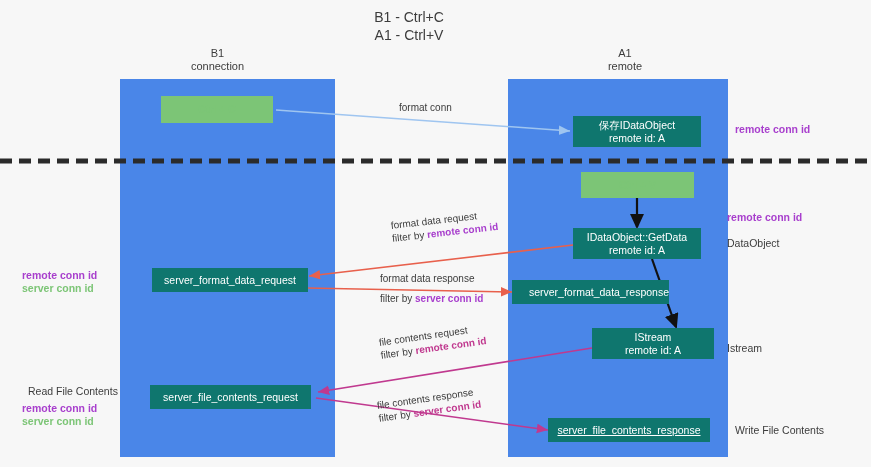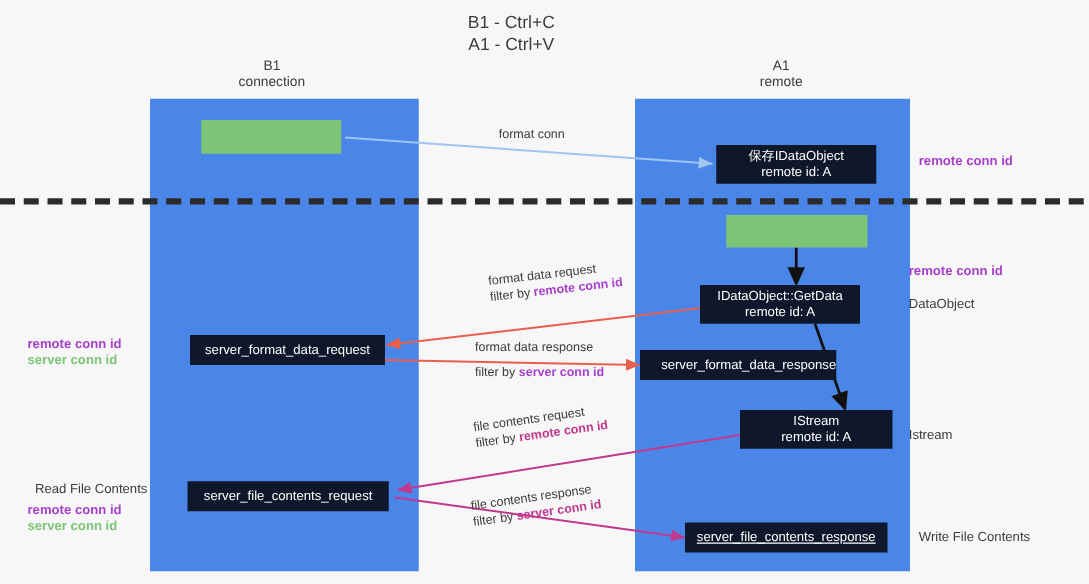--- a/index.html
+++ b/index.html
@@ -28,21 +28,21 @@
   
   .lane{position:absolute;background:#4a86e8;}
 
   
   .box{
     position:absolute;box-sizing:border-box;
     display:flex;flex-direction:column;align-items:center;justify-content:center;
     font-size:10.5px;line-height:13px;color:#ffffff;text-align:center;
   }
   .box.green{background:#7cc576;}
-  .box.orange{background:#0f172a;}
+  .box.orange{background:#0f766e;}
   .box .l2{display:block;}
 
   
   .slabel{position:absolute;font-size:10.5px;line-height:13px;}
   .purple{color:#a83fcd;font-weight:bold;}
   .green{color:#7cc576;font-weight:bold;}
   .plain{color:#3c3c3c;}
 
   
   .cap{position:absolute;font-size:10px;line-height:13px;color:#3c3c3c;white-space:nowrap;}
@@ -112,21 +112,21 @@
 
   <div class="box orange" style="left:573px;top:116px;width:128px;height:31px;">
     <span>保存IDataObject</span>
     <span class="l2">remote id: A</span>
   </div>
 
   <div class="box green" style="left:581px;top:172px;width:113px;height:26px;">
     <span>Ctrl + V</span>
   </div>
 
-  <div class="box orange" style="left:560px;top:228px;width:128px;height:31px;">
+  <div class="box orange" style="left:573px;top:228px;width:128px;height:31px;">
     <span>IDataObject::GetData</span>
     <span class="l2">remote id: A</span>
   </div>
 
   <div class="box orange" style="left:152px;top:268px;width:156px;height:24px;">
     <span>server_format_data_request</span>
   </div>
 
   <div class="box orange" style="left:512px;top:280px;width:157px;height:24px;align-items:flex-end;">
     <span>server_format_data_response</span>

